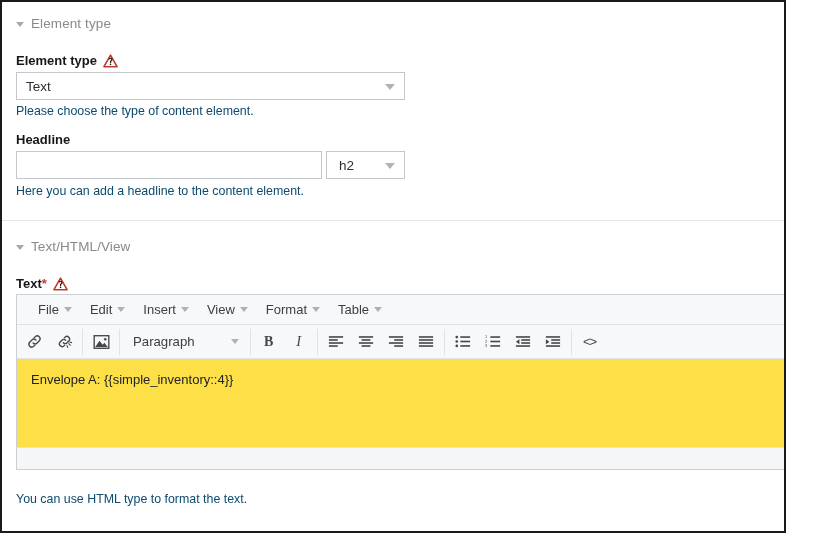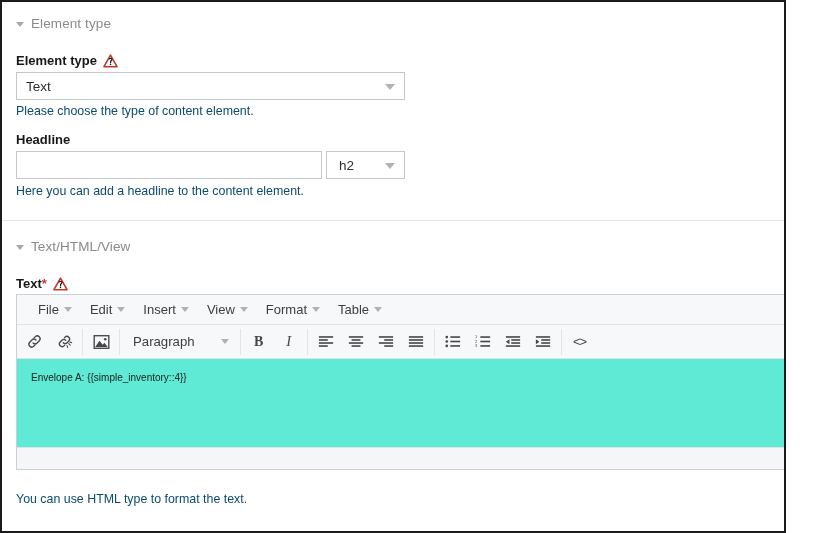--- a/index.html
+++ b/index.html
@@ -132,31 +132,31 @@
   }
   .tb-sep {
     width: 1px; height: 26px;
     background: #e0e4e7;
     margin: 0 3px;
   }
   .tb-block {
     display: flex; align-items: center;
     height: 28px;
     padding: 0 8px 0 10px;
-    gap: 26px;
+    gap: 36px;
     color: #3c4043;
     font-size: 13.2px;
     min-width: 106px;
     justify-content: space-between;
   }
   .edit-body {
     height: 89px;
-    background: #5eead4;
+    background: #fde047;
     padding: 13px 14px;
-    font-size: 10px;
+    font-size: 13px;
     color: #202326;
     border-bottom: 1px solid #dfe3e6;
   }
   .statusbar {
     height: 21px;
     background: #f5f6f7;
     position: relative;
   }
   .grip {
     position: absolute;

